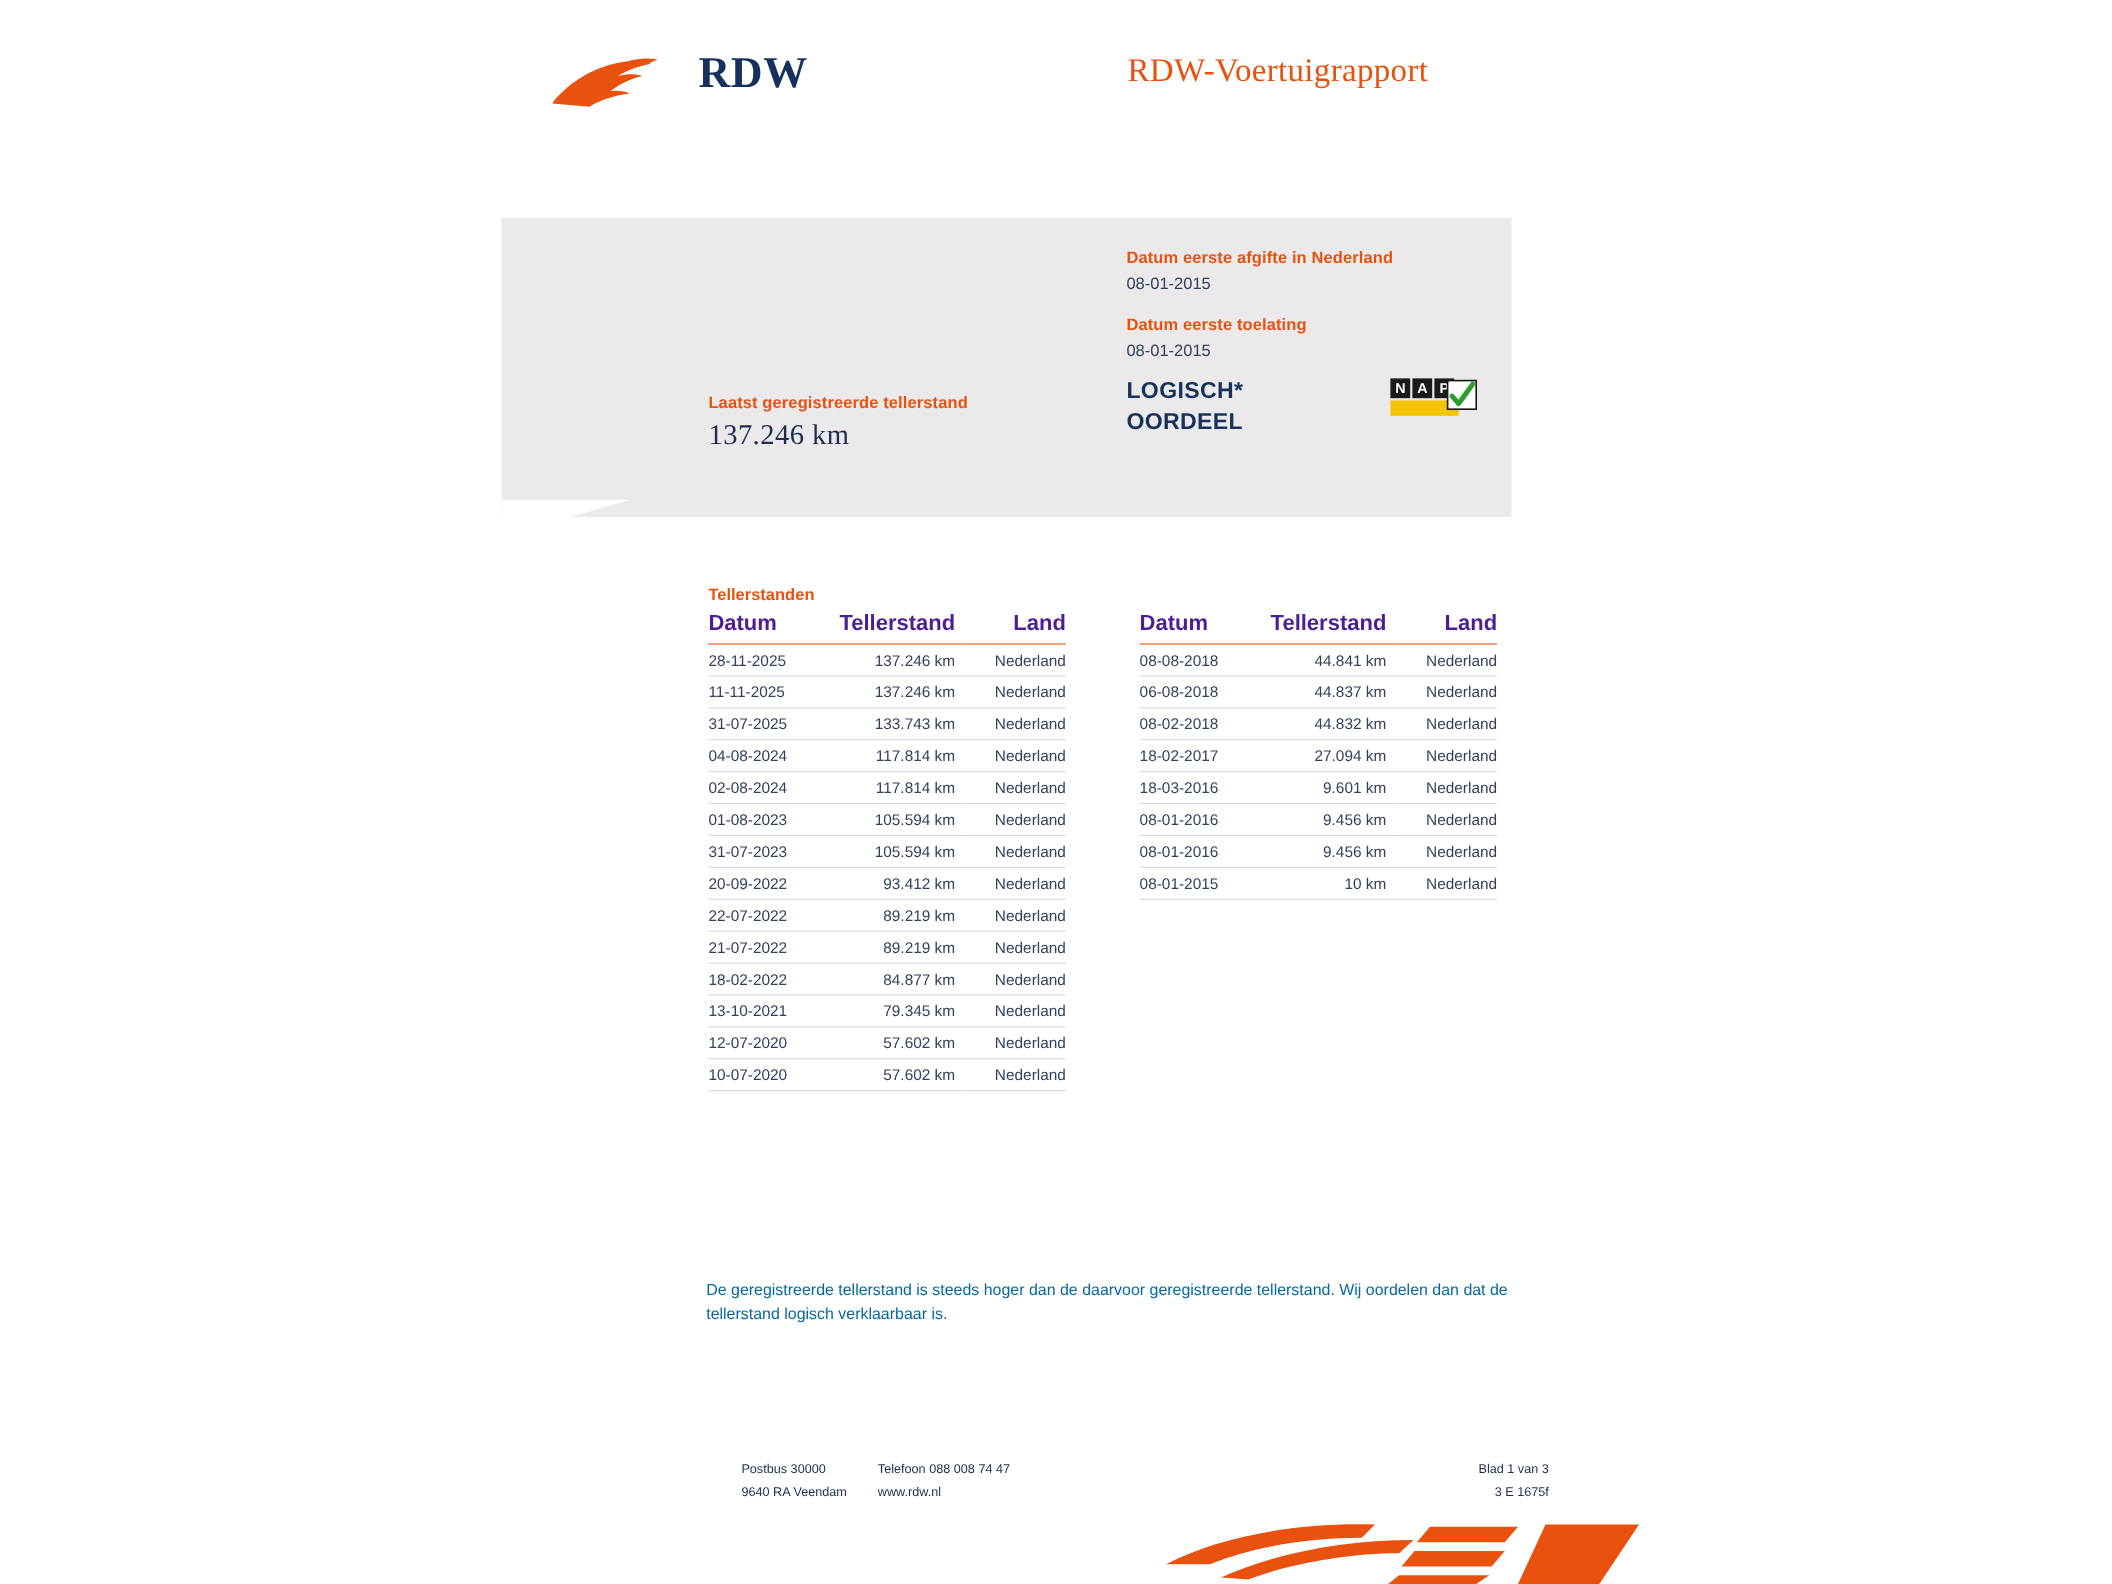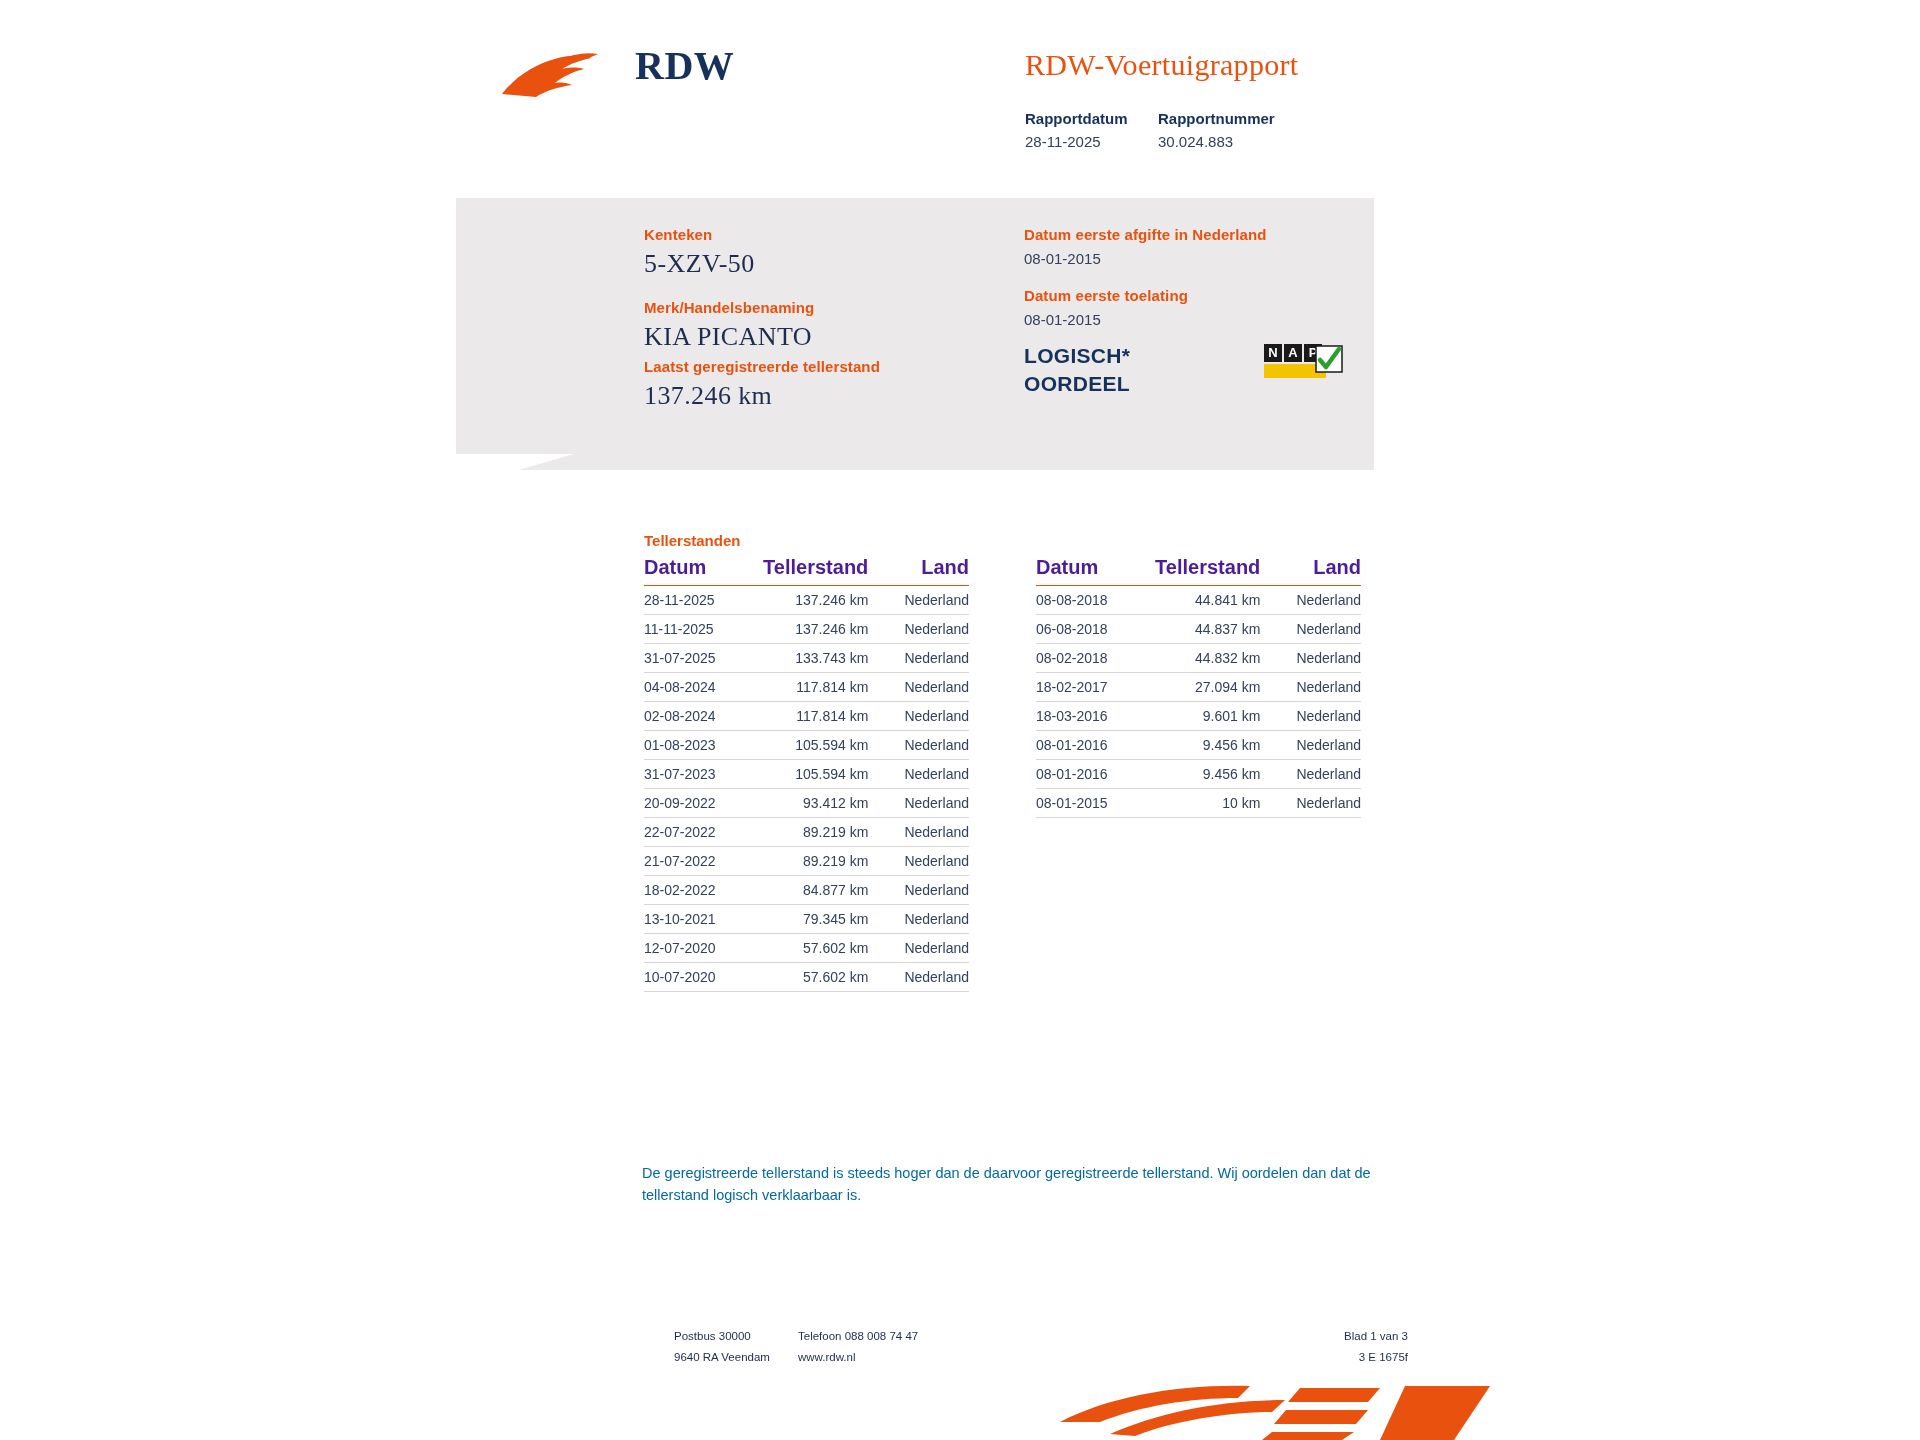--- a/index.html
+++ b/index.html
@@ -260,40 +260,23 @@
   <div class="logo-wrap">
     <svg class="logo-mark" viewBox="0 0 110 52">
       <path d="M2 44 C14 28 34 14 58 8 C70 5 82 5 92 8 C80 10 70 14 62 19 C70 17 78 17 84 19 C72 22 62 27 55 33 C62 32 68 33 72 35 C58 37 45 41 36 47 Z" fill="#e8520e"></path>
       <path d="M60 10 C72 4 86 2 98 4 C90 8 80 11 72 13 Z" fill="#e8520e"></path>
     </svg>
     <div class="logo-text">RDW</div>
   </div>
 
   <div class="report-title">RDW-Voertuigrapport</div>
 
-  <div class="meta-block">
-    <div class="meta-labels">
-      <div class="meta-col-1">Rapportdatum</div>
-      <div class="meta-col-2">Rapportnummer</div>
-    </div>
-    <div class="meta-values">
-      <div class="meta-col-1">28-11-2025</div>
-      <div class="meta-col-2">30.024.883</div>
-    </div>
-  </div>
 
   <div class="panel">
     <div class="panel-inner">
-      <div class="col-left">
-        <div class="field-label">Kenteken</div>
-        <div class="field-value-lg">5-XZV-50</div>
-        <div class="gap-1"></div>
-        <div class="field-label">Merk/Handelsbenaming</div>
-        <div class="field-value-lg">KIA PICANTO</div>
-      </div>
 
       <div class="tellerstand-block">
         <div class="field-label">Laatst geregistreerde tellerstand</div>
         <div class="field-value-lg">137.246 km</div>
       </div>
 
       <div class="col-right">
         <div class="field-label">Datum eerste afgifte in Nederland</div>
         <div class="field-value-sm">08-01-2015</div>
         <div class="gap-1"></div>

